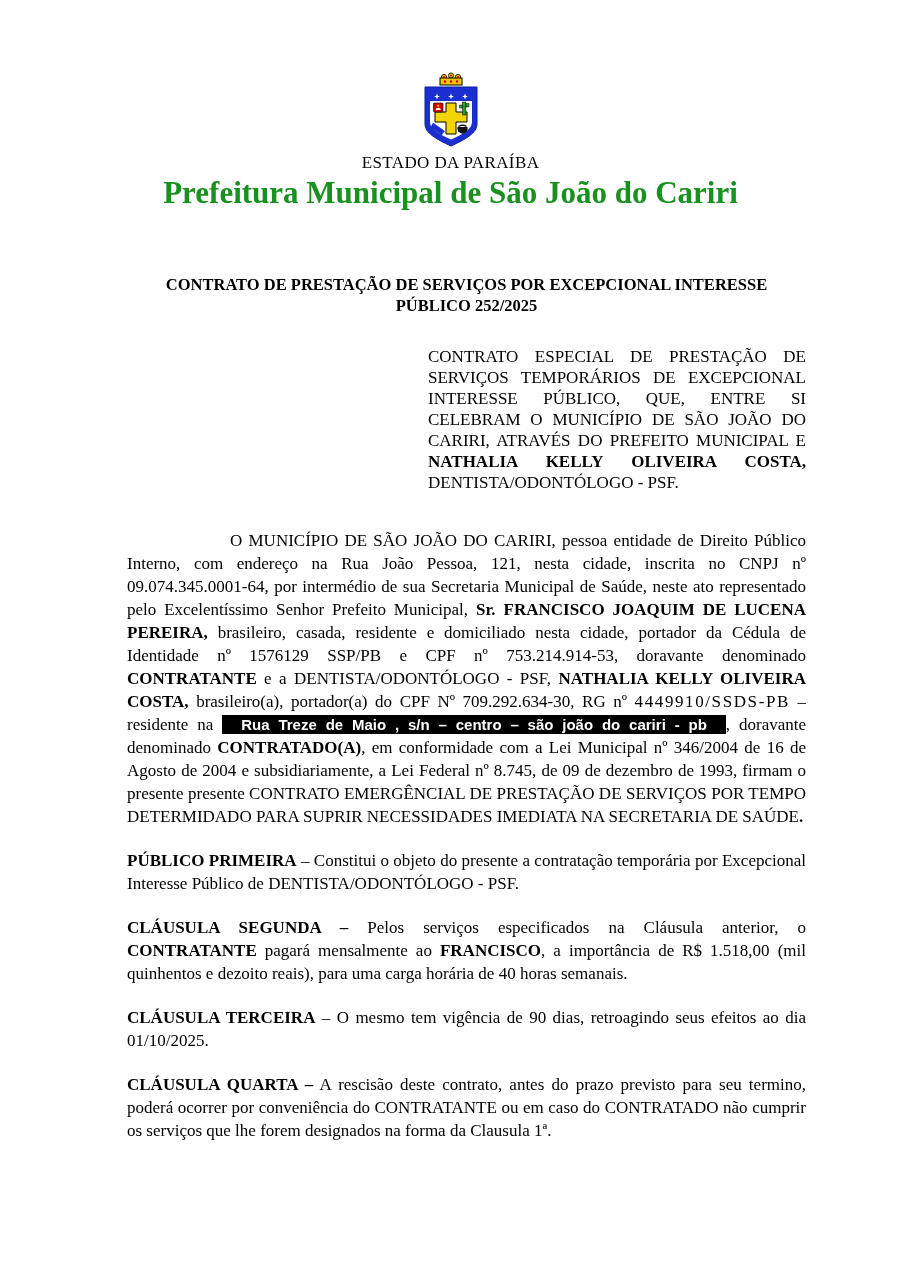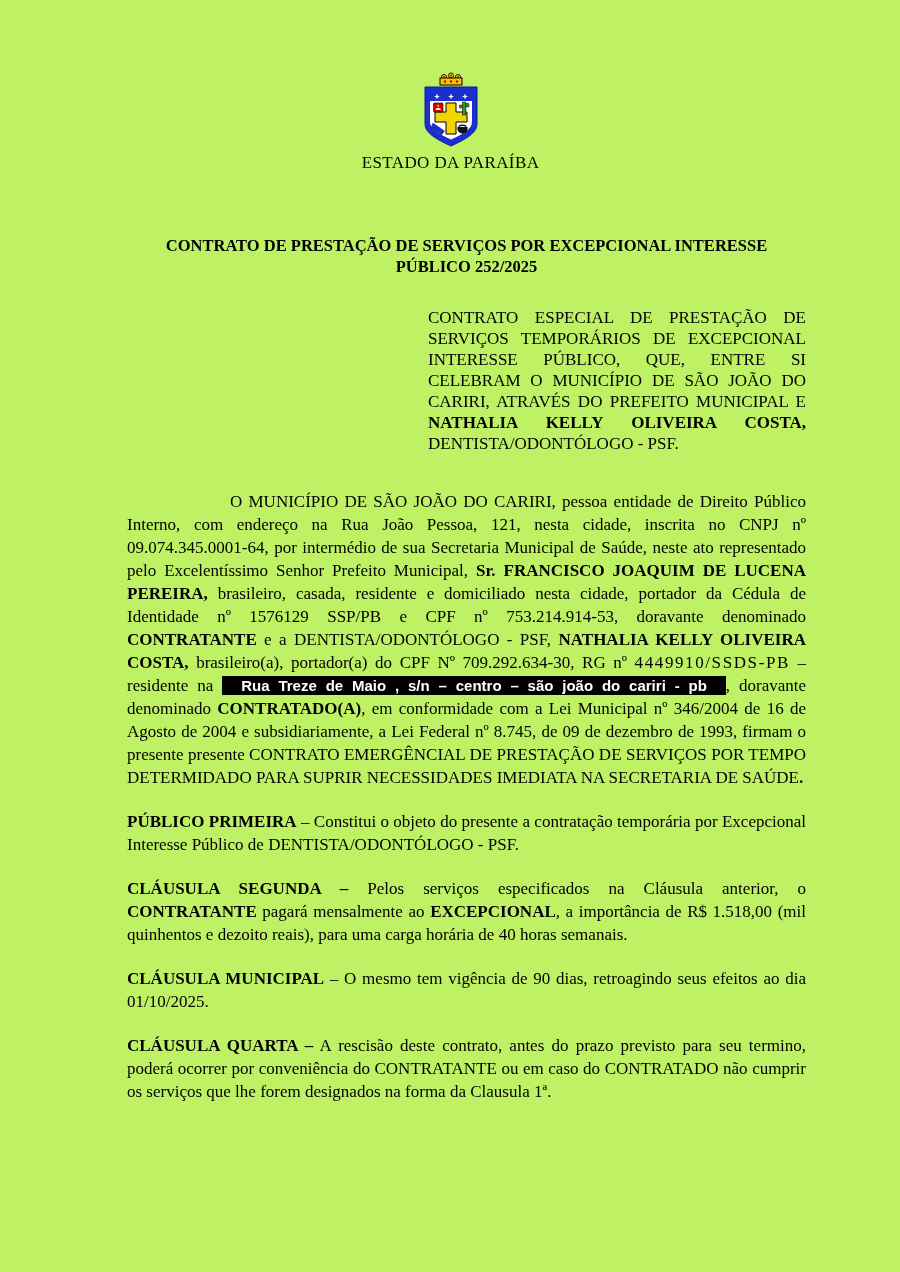--- a/index.html
+++ b/index.html
@@ -1,17 +1,17 @@
 <!DOCTYPE html>
 <html><head>
 <meta charset="utf-8">
 <style>
   html,body { margin:0; padding:0; background:#e8e8e8; }
   .page {
-    width:900px; height:1272px; margin:0 auto; background:#bef264;
+    width:900px; height:1272px; margin:0 auto; background:#ffffff;
     box-sizing:border-box; padding:70px 94px 0 127px;
     font-family:"Liberation Serif","DejaVu Serif",serif; color:#000;
     position:relative; overflow:hidden;
   }
   p { margin:0; }
   .doc-header { text-align:center; transform:translateX(-16px); }
   .crest { display:block; margin:0 auto; }
   .state-label { font-size:17px; line-height:19px; margin-top:3px; letter-spacing:0.4px; }
   .muni-title { font-size:31px; line-height:37px; font-weight:bold; margin:2px 0 0 0; }
   .doc-title { margin-top:63px; text-align:center; font-weight:bold; font-size:16.5px; line-height:21px; }
@@ -69,29 +69,30 @@
       </g>
 
       <path d="M22 53 L33.5 61 L30.5 65 L20 57.5 Z" fill="#1B2FD0" stroke="#0A1C9E" stroke-width="0.5"></path>
 
       <path d="M46.5 57 h10 a5.2 5.2 0 1 1 -10 0 Z" fill="#111111"></path>
       <path d="M47.5 56.5 q4 -2.5 8 0" fill="none" stroke="#111111" stroke-width="1.4"></path>
     </svg>
 
     <div class="state-label">ESTADO DA PARAÍBA</div>
 
+    <h1 class="muni-title" style="color: rgb(24, 145, 30);">Prefeitura Municipal de São João do Cariri</h1>
   </div>
 
   <div class="doc-title">CONTRATO DE PRESTAÇÃO DE SERVIÇOS POR EXCEPCIONAL INTERESSE PÚBLICO 252/2025</div>
 
   <p class="recital"><span>CONTRATO ESPECIAL DE PRESTAÇÃO DE SERVIÇOS TEMPORÁRIOS DE EXCEPCIONAL INTERESSE PÚBLICO, QUE, ENTRE SI CELEBRAM O MUNICÍPIO DE SÃO JOÃO DO CARIRI, ATRAVÉS DO PREFEITO MUNICIPAL E </span><span class="b">NATHALIA KELLY OLIVEIRA COSTA,</span><span> DENTISTA/ODONTÓLOGO - PSF.</span></p>
 
   <p class="preamble"><span>O MUNICÍPIO DE SÃO JOÃO DO CARIRI, pessoa entidade de Direito Público Interno, com endereço na Rua João Pessoa, 121, nesta cidade, inscrita no CNPJ nº 09.074.345.0001-64, por intermédio de sua Secretaria Municipal de Saúde, neste ato representado pelo Excelentíssimo Senhor Prefeito Municipal, </span><span class="b">Sr. FRANCISCO JOAQUIM DE LUCENA PEREIRA,</span><span> brasileiro, casada, residente e domiciliado nesta cidade, portador da Cédula de Identidade nº 1576129 SSP/PB e CPF nº 753.214.914-53, doravante denominado </span><span class="b">CONTRATANTE</span><span> e a DENTISTA/ODONTÓLOGO - PSF, </span><span class="b">NATHALIA KELLY OLIVEIRA COSTA,</span><span> brasileiro(a), portador(a) do CPF Nº 709.292.634-30, RG nº </span><span class="sp">4449910/SSDS-PB</span><span> – residente na </span><span class="hl" style="background: rgb(0, 0, 0); color: rgb(255, 255, 255);">Rua Treze de Maio , s/n – centro – são joão do cariri - pb</span><span>, doravante denominado </span><span class="b">CONTRATADO(A)</span><span>, em conformidade com a Lei Municipal nº 346/2004 de 16 de Agosto de 2004 e subsidiariamente, a Lei Federal nº 8.745, de 09 de dezembro de 1993, firmam o presente presente CONTRATO EMERGÊNCIAL DE PRESTAÇÃO DE SERVIÇOS POR TEMPO DETERMIDADO PARA SUPRIR NECESSIDADES IMEDIATA NA SECRETARIA DE SAÚDE</span><span class="b">.</span></p>
 
   <p class="clause"><span class="b">PÚBLICO PRIMEIRA</span><span> – Constitui o objeto do presente a contratação temporária por Excepcional Interesse Público de DENTISTA/ODONTÓLOGO - PSF.</span></p>
 
-  <p class="clause"><span class="b">CLÁUSULA SEGUNDA –</span><span> Pelos serviços especificados na Cláusula anterior, o </span><span class="b">CONTRATANTE</span><span> pagará mensalmente ao </span><span class="b">EXCEPCIONAL</span><span>, a importância de R$ 1.518,00 (mil quinhentos e dezoito reais), para uma carga horária de 40 horas semanais.</span></p>
+  <p class="clause"><span class="b">CLÁUSULA SEGUNDA –</span><span> Pelos serviços especificados na Cláusula anterior, o </span><span class="b">CONTRATANTE</span><span> pagará mensalmente ao </span><span class="b">FRANCISCO</span><span>, a importância de R$ 1.518,00 (mil quinhentos e dezoito reais), para uma carga horária de 40 horas semanais.</span></p>
 
-  <p class="clause"><span class="b">CLÁUSULA MUNICIPAL</span><span> – O mesmo tem vigência de 90 dias, retroagindo seus efeitos ao dia 01/10/2025.</span></p>
+  <p class="clause"><span class="b">CLÁUSULA TERCEIRA</span><span> – O mesmo tem vigência de 90 dias, retroagindo seus efeitos ao dia 01/10/2025.</span></p>
 
   <p class="clause"><span class="b">CLÁUSULA QUARTA –</span><span> A rescisão deste contrato, antes do prazo previsto para seu termino, poderá ocorrer por conveniência do CONTRATANTE ou em caso do CONTRATADO não cumprir os serviços que lhe forem designados na forma da Clausula 1ª.</span></p>
 
 </div>
 
 </body></html>

